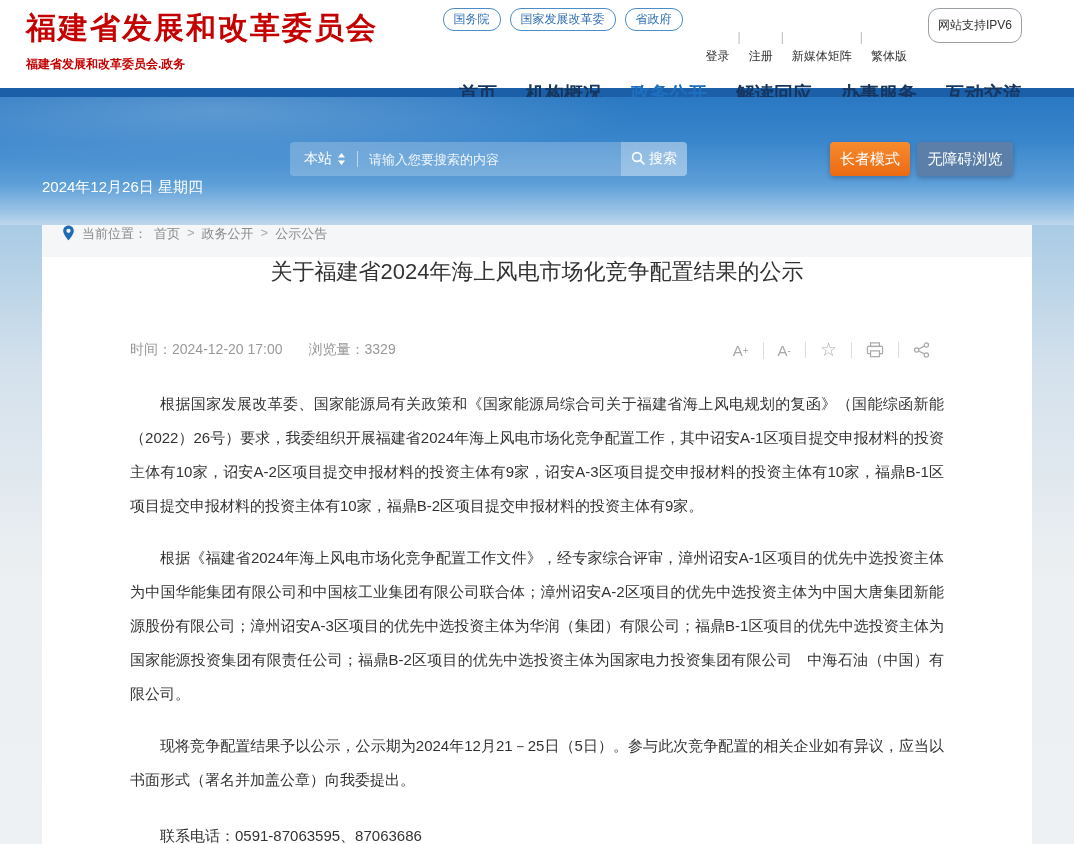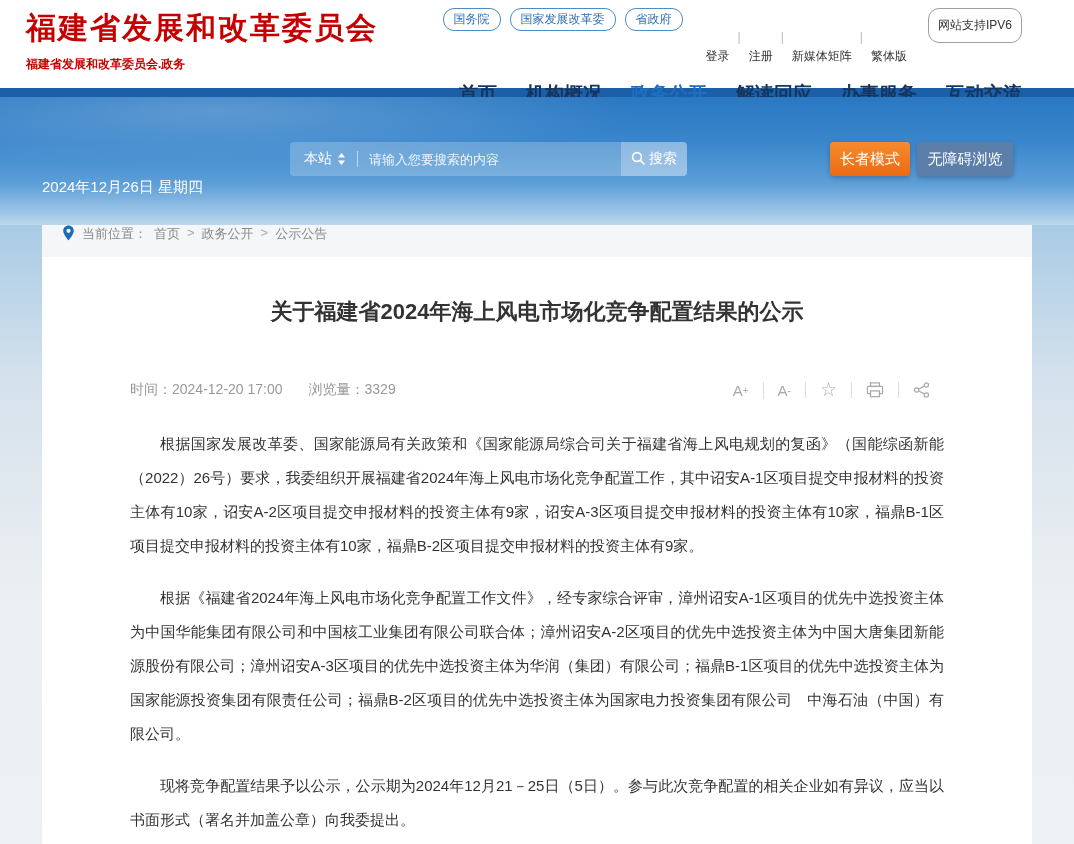--- a/index.html
+++ b/index.html
@@ -50,21 +50,21 @@
 
   
   .page-bg { background:linear-gradient(180deg,#a9cbe5 0%,#d4e1ec 22%,#edf0f2 55%,#eef1f3 100%); padding:0 42px 20px; }
   .card { background:#fff; min-height:602px; display:flow-root; }
   .breadcrumb { height:32px; background:#f4f6f8; display:flex; gap:7px;
     padding:0 20px; font-size:13px; color:#8a8a8a; }
   .crumb { cursor:pointer; }
   .crumb-sep { color:#aaa; }
 
   .article { padding:0 88px; }
-  .title { font-size:22px; font-weight:bold; color:#333; text-align:center; margin-top:40px; line-height:30px; }
+  .title { font-size:22px; font-weight:normal; color:#333; text-align:center; line-height:30px; }
   .meta { display:flex; align-items:center; margin-top:54px; font-size:14px; color:#999; }
   .meta-item { margin-right:26px; }
   .tools { margin-left:auto; display:flex; align-items:center; color:#a9a9a9; }
   .tool { display:flex; align-items:center; justify-content:center; cursor:pointer; padding:0 14px; font-size:15px; }
   .tool + .tool { border-left:1px solid #ddd; }
   .tool sup { font-size:10px; }
   .star-glyph { font-size:19px; line-height:16px; }
 
   .body-text p { font-size:15px; line-height:34px; color:#333; text-indent:2em; margin-top:18px; text-align:justify; }
   .body-text p:first-child { margin-top:28px; }

